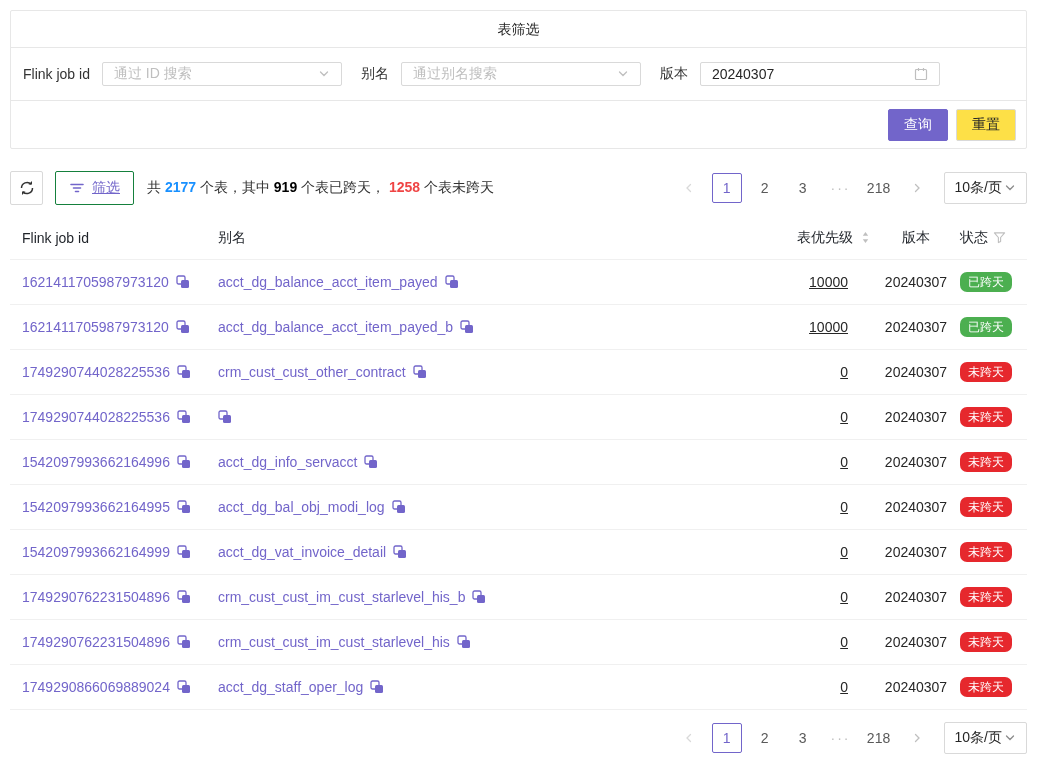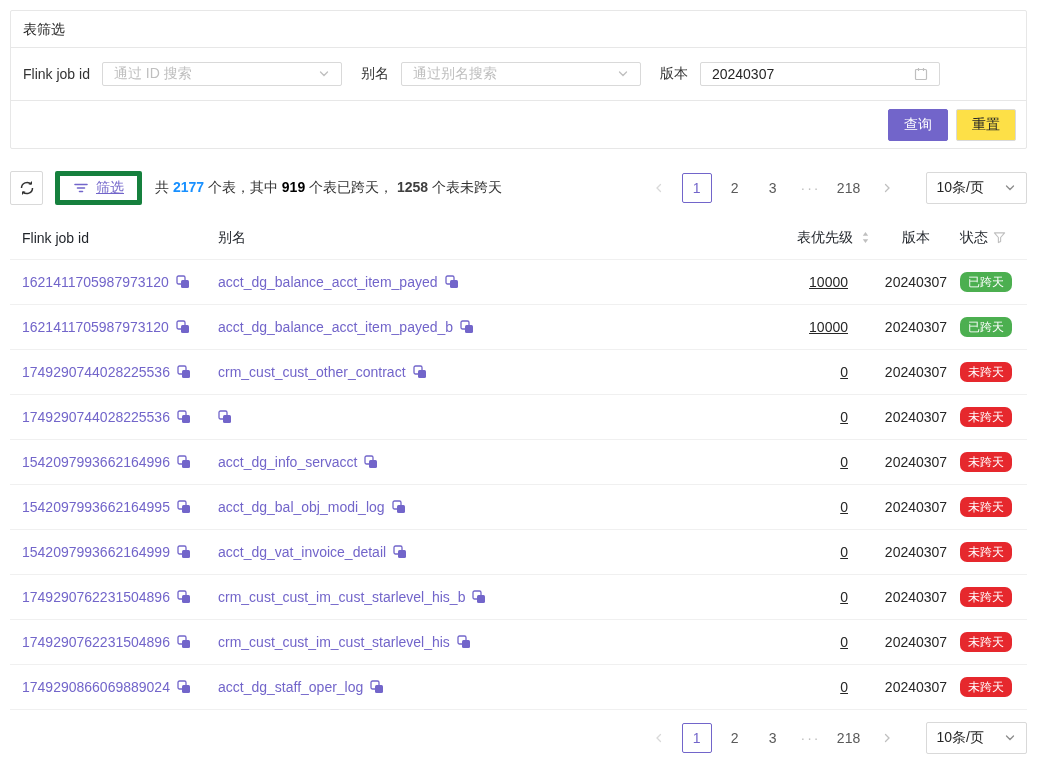--- a/index.html
+++ b/index.html
@@ -6,21 +6,21 @@
   html,body { width: 1037px; height: 767px; background: #fff; }
   body {
     font-family: "Liberation Sans", "DejaVu Sans", sans-serif;
     font-size: 14px; color: #262626; padding: 10px; overflow: hidden;
   }
   svg { display: block; }
 
   
   .filter-panel { border: 1px solid #e7e7e7; border-radius: 2px; background: #fff; }
   .panel-header { height: 37px; line-height: 37px; padding: 0 12px; font-weight: 500;
-                  border-bottom: 1px solid #e7e7e7; color: #262626; }
+                  border-bottom: 1px solid #e7e7e7; color: #262626; text-align: center; }
   .panel-filters { display: flex; align-items: center; height: 53px; padding: 0 12px;
                    border-bottom: 1px solid #e7e7e7; }
   .f-label { margin-right: 12px; color: #333; white-space: nowrap; }
   .gap-lg { margin-right: 19px; }
   .select-box, .date-box {
     width: 240px; height: 24px; border: 1px solid #d9d9d9; border-radius: 2px;
     display: flex; align-items: center; justify-content: space-between;
     padding: 0 11px; background: #fff; cursor: pointer;
   }
   .placeholder { color: #bfbfbf; }
@@ -29,39 +29,39 @@
                    height: 47px; padding: 0 10px; gap: 8px; }
   .btn { height: 32px; min-width: 54px; padding: 0 15px; border-radius: 2px; font-size: 14px;
          display: inline-flex; align-items: center; justify-content: center; cursor: pointer; }
   .btn-primary { background: #7265ca; border: 1px solid #7265ca; color: #fff; }
   .btn-default { background: #fde047; border: 1px solid #d9d9d9; color: #262626; }
 
   
   .toolbar { display: flex; align-items: center; margin-top: 22px; }
   .icon-btn { width: 33px; height: 34px; border: 1px solid #d9d9d9; border-radius: 2px;
               display: flex; align-items: center; justify-content: center; background: #fff; cursor: pointer; }
-  .filter-btn { height: 34px; padding: 0 13px; margin-left: 12px; border: 5px solid #15803d;
+  .filter-btn { height: 34px; padding: 0 13px; margin-left: 12px; border: 1px solid #15803d;
                 border-radius: 2px; color: #7265ca; background: #fff; display: flex;
                 align-items: center; gap: 7px; cursor: pointer; text-decoration: underline; }
   .summary { margin-left: 13px; color: #333; }
   .summary b { font-weight: 700; }
   .n-blue  { color: #1890ff; }
   .n-green { color: #000000; }
-  .n-red   { color: #404040; }
+  .n-red   { color: #ef4444; }
   .spacer { flex: 1; }
 
   
   .pagination { display: flex; align-items: center; gap: 8px; }
   .pg-item { min-width: 30px; height: 30px; display: flex; align-items: center;
              justify-content: center; border-radius: 2px; color: #595959; cursor: pointer;
              background: #fff; }
   .pg-item.active { border: 1px solid #7265ca; color: #7265ca; }
   .pg-ellipsis { color: #bfbfbf; letter-spacing: 2px; cursor: default; }
   .page-size { height: 32px; border: 1px solid #d9d9d9; border-radius: 2px; padding: 0 10px;
-               display: flex; align-items: center; gap: 20px; margin-left: 16px;
+               display: flex; align-items: center; gap: 2px; margin-left: 4px;
                color: #262626; cursor: pointer; background: #fff; }
 
   
   .table { margin-top: 11px; }
   .t-head, .t-row { display: grid; grid-template-columns: 208px 1fr 210px 88px 67px;
                     align-items: center; border-bottom: 1px solid #f0f0f0; }
   .t-head { height: 44px; font-weight: 500; color: #1f2329; }
   .t-row  { height: 45px; }
   .c-id { padding-left: 12px; display: flex; align-items: center; gap: 7px; }
   .c-alias { display: flex; align-items: center; gap: 7px; }

